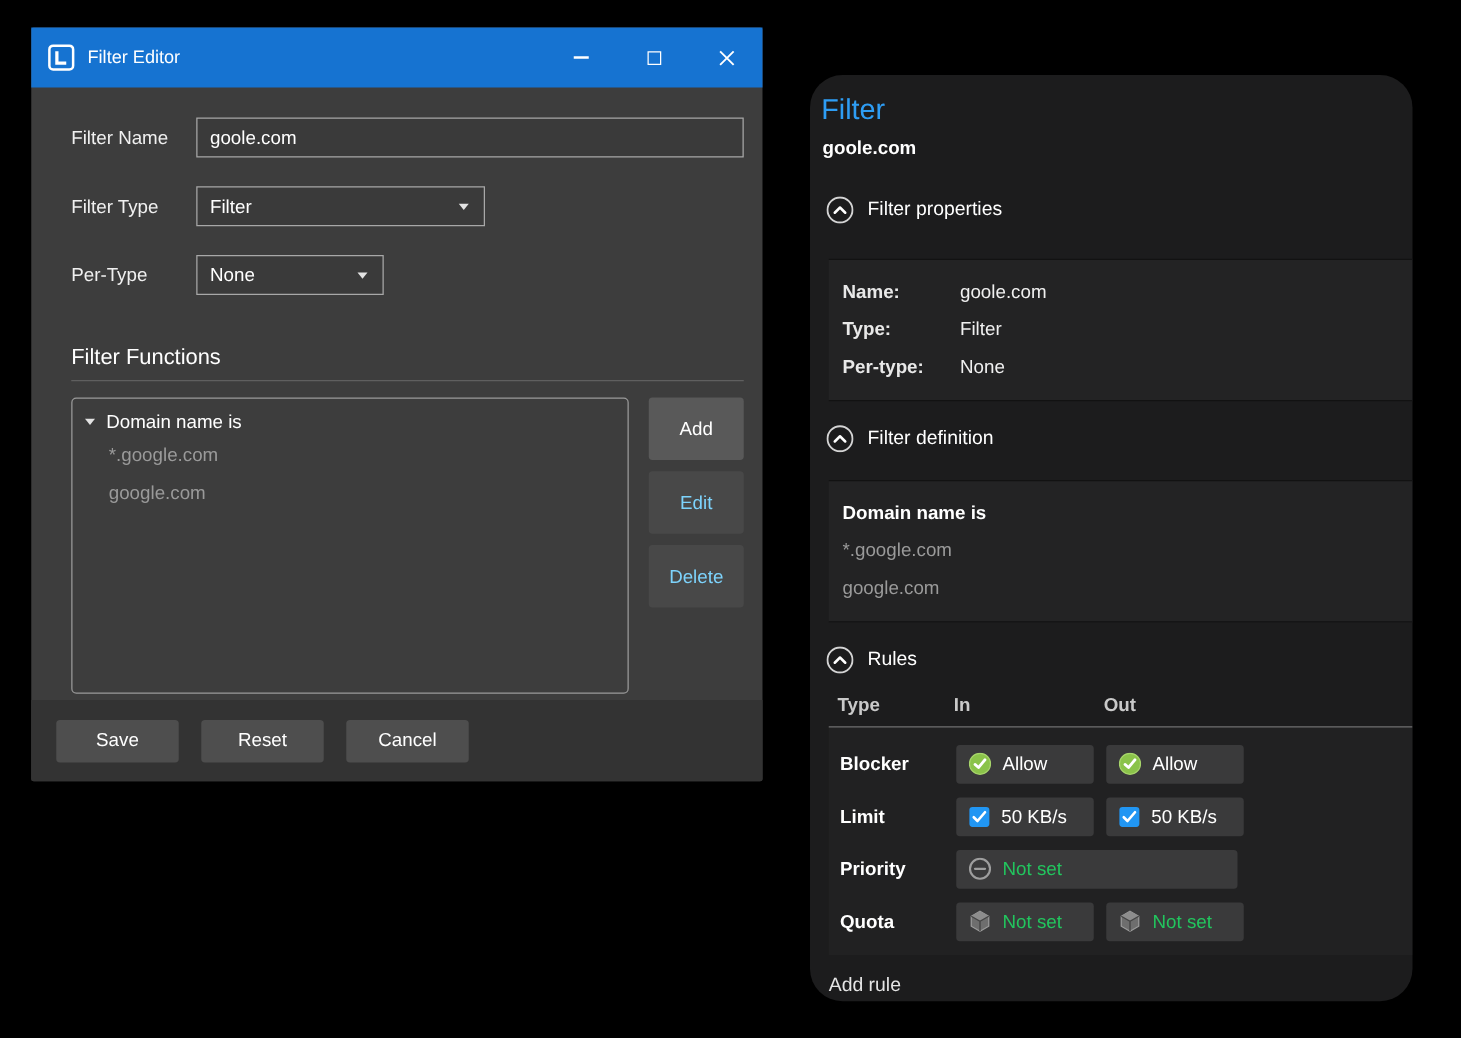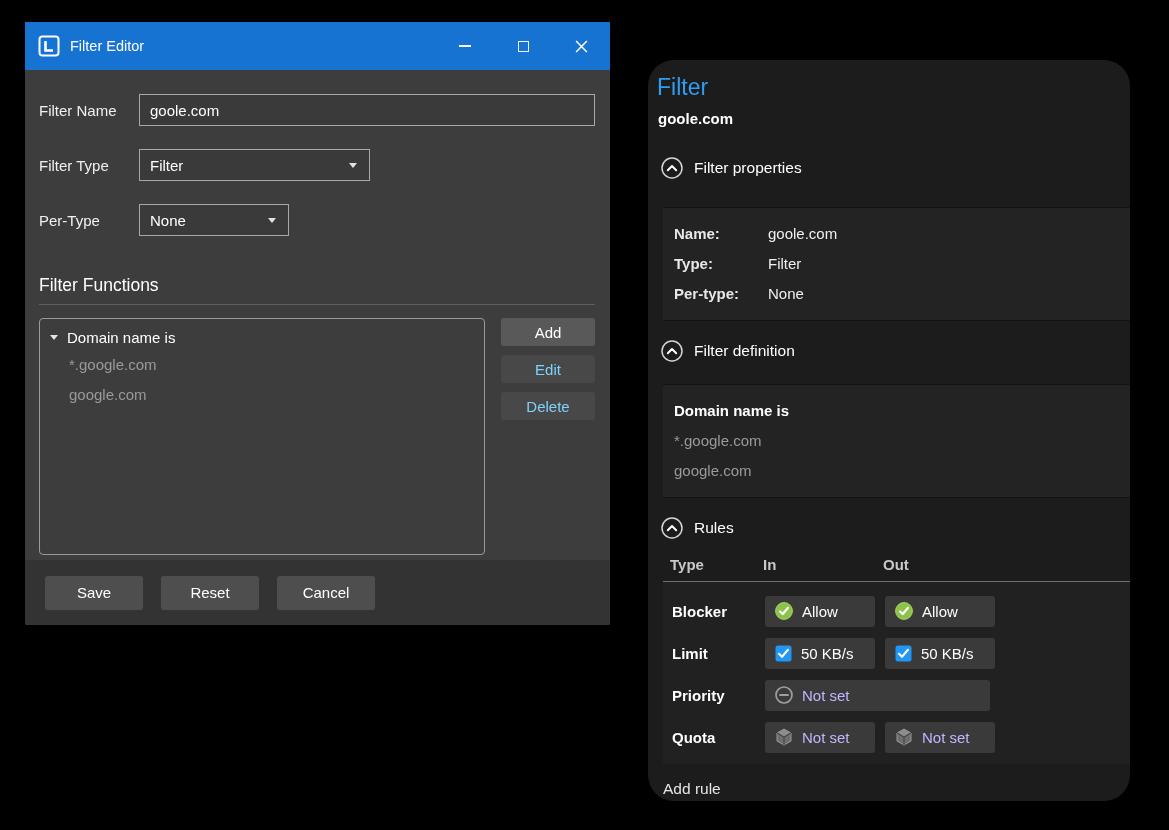--- a/index.html
+++ b/index.html
@@ -9,38 +9,38 @@
   
   .editor { position:absolute; left:25px; top:22px; width:585px; height:603px;
             background:#3d3d3d; border-radius:2px; box-shadow:0 12px 40px rgba(0,0,0,.8); }
   .titlebar { height:48px; background:#1673d1; display:flex; align-items:center; padding-left:13px; }
   .logo { width:22px; height:22px; flex:none; }
   .win-title { color:#fff; font-size:14.5px; margin-left:10px; flex:1; }
   .winbtn { width:58px; height:48px; display:flex; align-items:center; justify-content:center; cursor:pointer; }
   .min-glyph { width:12px; height:1.5px; background:#fff; }
   .max-glyph { width:11px; height:11px; border:1.3px solid #fff; }
 
-  .editor-body { padding:24px 15px 0 14px; }
+  .editor-body { padding:24px 15px 0 32px; }
   .form-row { display:flex; align-items:center; margin-bottom:23px; }
   .form-label { width:100px; flex:none; color:#f0f0f0; font-size:15px; }
   .text-input { flex:1; height:32px; background:#3a3a3a; border:1px solid #a8a8a8;
                 color:#fff; font-size:15px; padding:0 10px; font-family:inherit; }
   .dropdown { height:32px; border:1px solid #a8a8a8; background:#3a3a3a; color:#fff; font-size:15px;
               display:flex; align-items:center; justify-content:space-between; padding:0 12px 0 10px; cursor:pointer; }
   .dd-type { width:231px; } .dd-per { width:150px; }
   .caret-down { width:0; height:0; border-left:4.5px solid transparent; border-right:4.5px solid transparent; border-top:5.5px solid #e3e3e3; }
 
   .section-title { font-size:17.5px; color:#fff; margin-top:39px; padding-bottom:8px; border-bottom:1px solid #5f5f5f; }
 
   .functions { display:flex; gap:16px; margin-top:13px; align-items:flex-start; }
   .fn-list { width:446px; height:237px; border:1px solid #9a9a9a; border-radius:4px; padding:6px 0; }
   .tree-root { display:flex; align-items:center; gap:9px; color:#fff; font-size:15px; padding:4px 10px; }
   .tree-item { color:#9a9a9a; font-size:15px; padding:3px 8px 3px 29px; line-height:24px; }
   .fn-btns { display:flex; flex-direction:column; gap:9px; flex:1; }
-  .btn { height:28px; border:none; border-radius:3px; font-size:15px; font-family:inherit;
+  .btn { height:50px; border:none; border-radius:3px; font-size:15px; font-family:inherit;
          display:flex; align-items:center; justify-content:center; cursor:pointer; }
   .btn-add { background:#595959; color:#fff; }
   .btn-disabled { background:#484848; color:#7dd3fc; }
 
   .editor-footer { position:absolute; left:0; right:0; bottom:0; height:65px; background:#333;
                    display:flex; align-items:center; gap:18px; padding-left:20px; border-radius:0 0 2px 2px; }
   .btn-footer { width:98px; height:34px; background:#4e4e4e; color:#fff; }
 
   
   .panel { position:absolute; left:648px; top:60px; width:482px; height:741px;
@@ -61,21 +61,21 @@
   .def-title { color:#fff; font-weight:bold; font-size:15px; line-height:30px; }
   .def-item { color:#9a9a9a; font-size:15px; line-height:30px; }
 
   .rules-head { display:flex; margin:17px 0 0 22px; color:#c9c9c9; font-size:15px; font-weight:bold; }
   .rh-type { width:93px; } .rh-in { width:120px; }
   .rules-table { background:#212122; margin-left:15px; margin-top:8px; border-top:1px solid #6f6f6f; padding:8px 0 6px 9px; }
   .rule-row { display:flex; align-items:center; height:42px; }
   .rule-label { width:93px; flex:none; color:#fff; font-weight:bold; font-size:15px; }
   .rule-btn { height:31px; width:110px; background:#3a3a3b; border-radius:3px; display:flex; align-items:center;
               gap:9px; padding:0 10px; font-size:15px; color:#fff; margin-right:10px; cursor:pointer; }
-  .rule-btn.muted { color:#c4b5fd; }
+  .rule-btn.muted { color:#22c55e; }
   .rule-btn.wide { width:225px; }
   .ricon { flex:none; display:flex; }
   .add-rule { color:#e5e5e5; font-size:15.5px; margin:16px 0 0 15px; cursor:pointer; display:inline-block; }
 </style>
 </head>
 <body>
 
 <div class="stage">
 
   <div class="editor">

